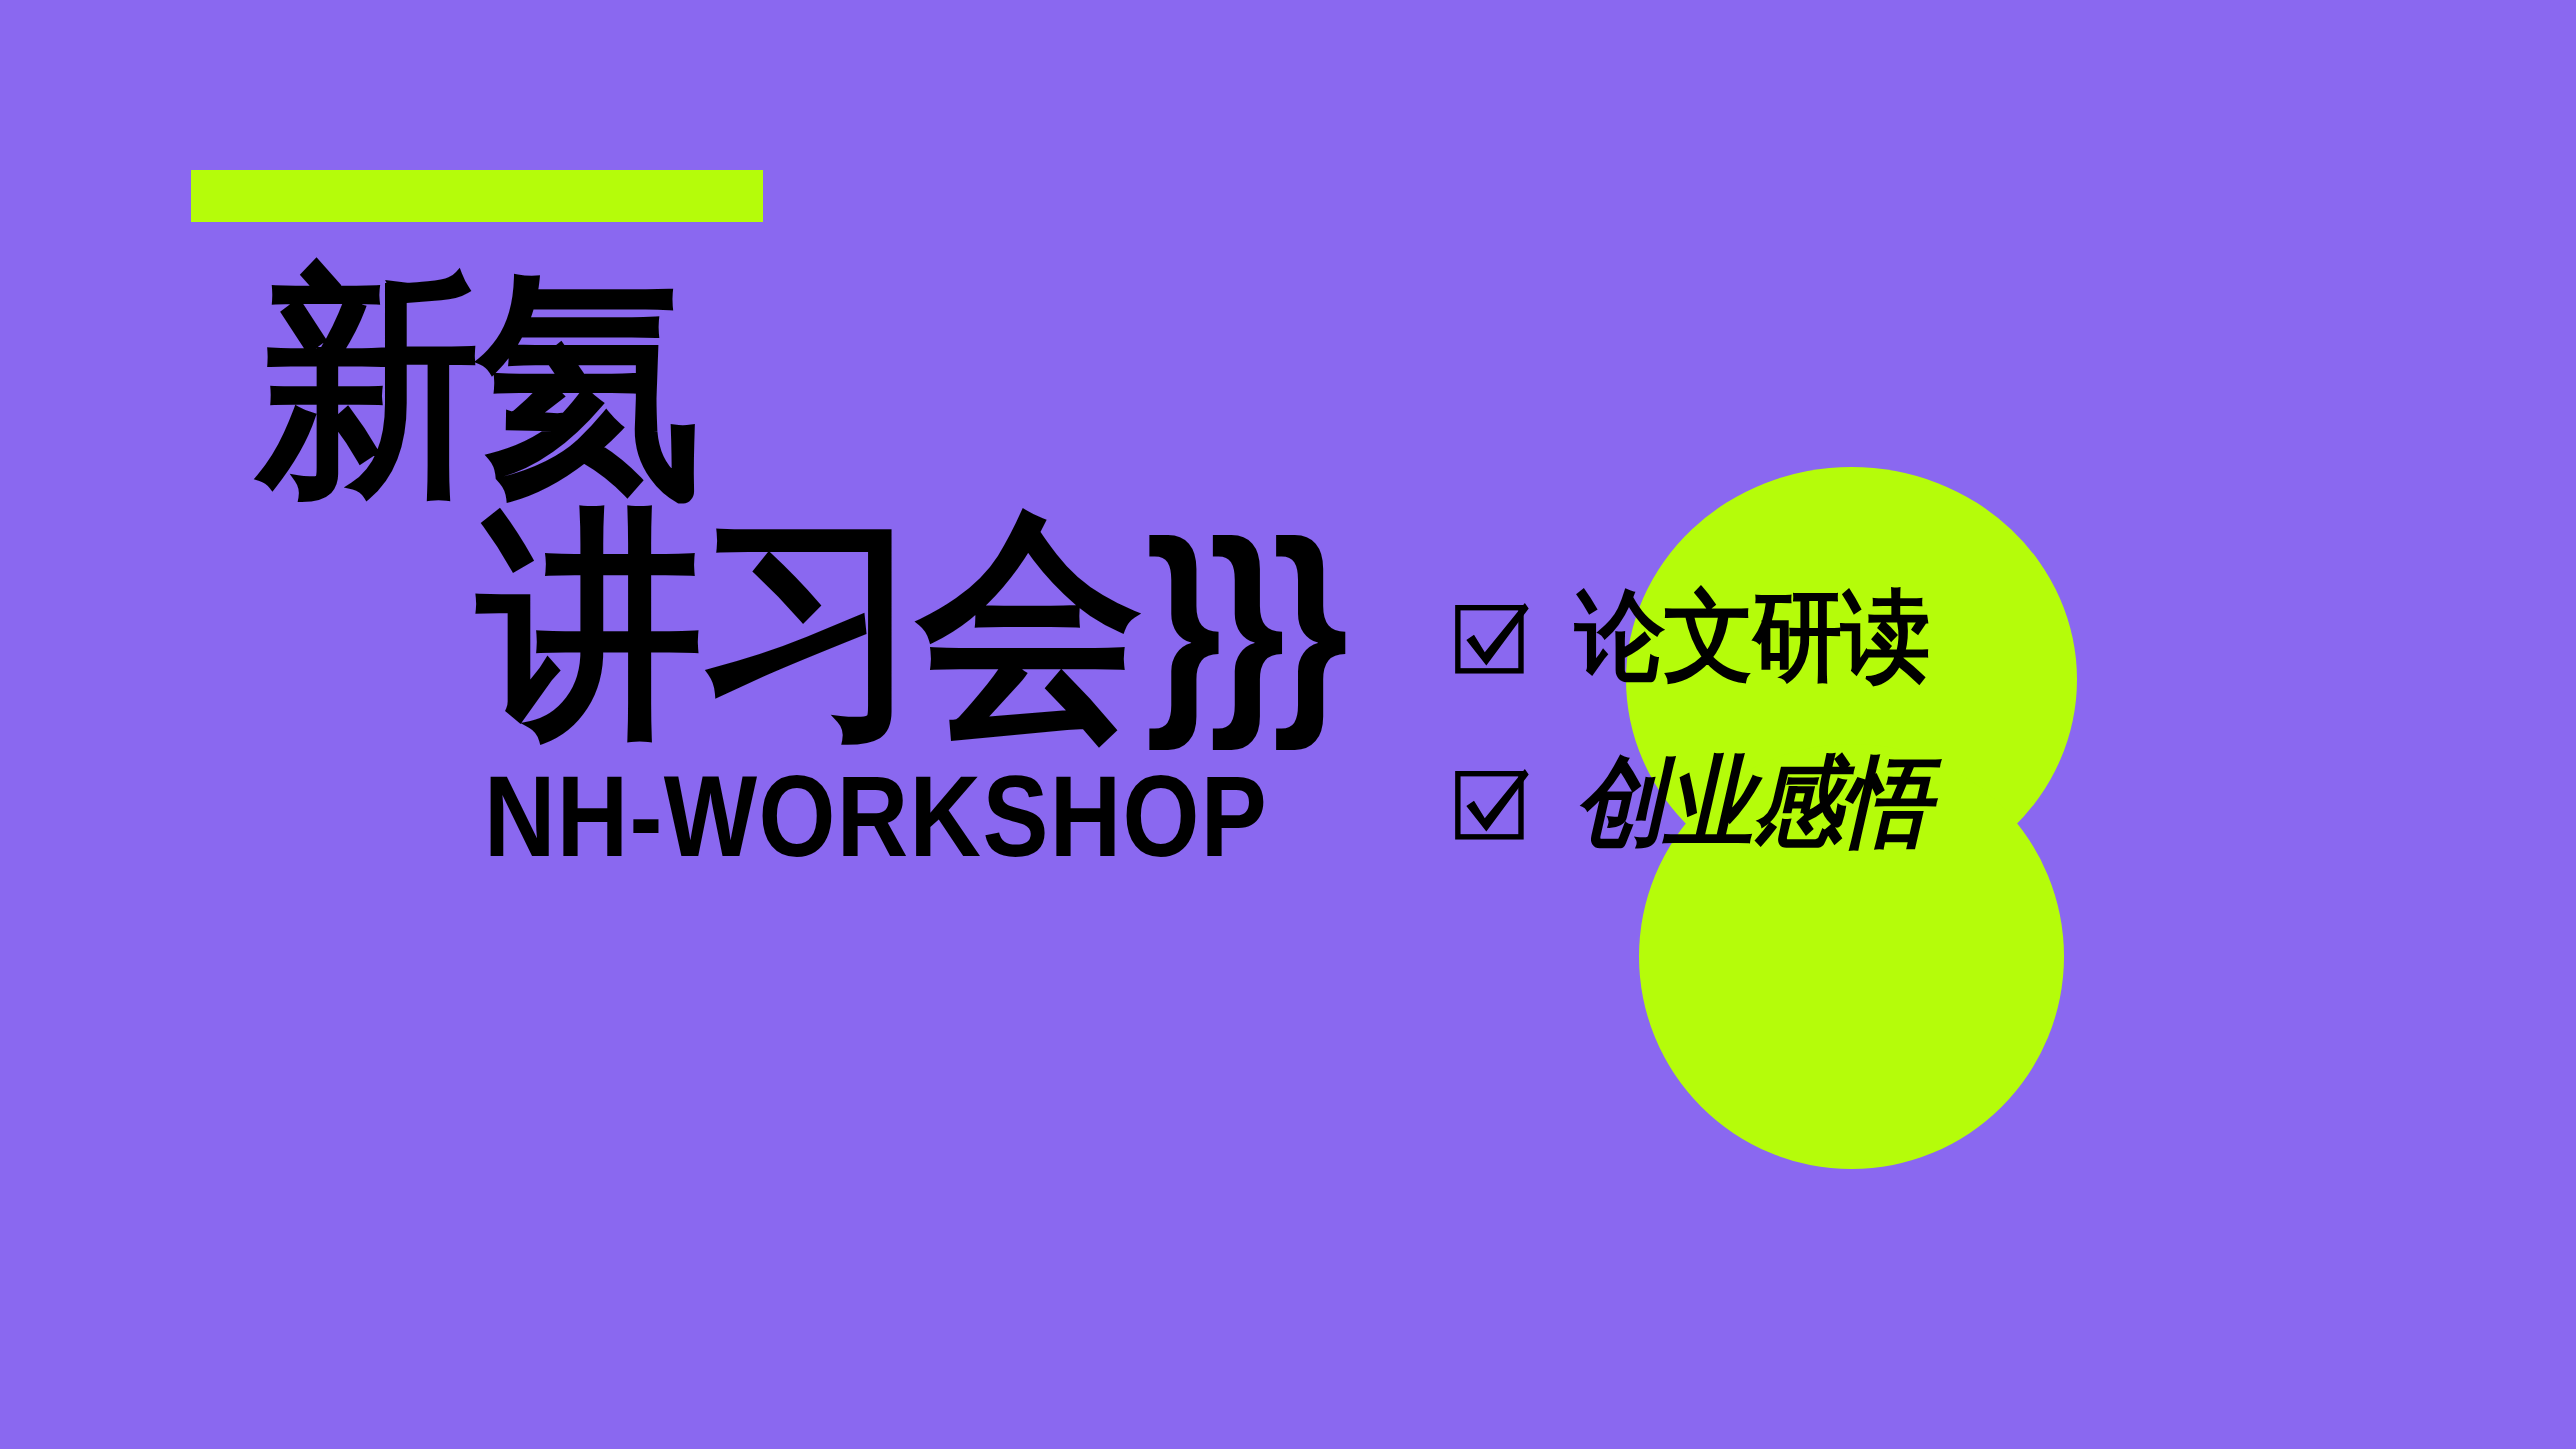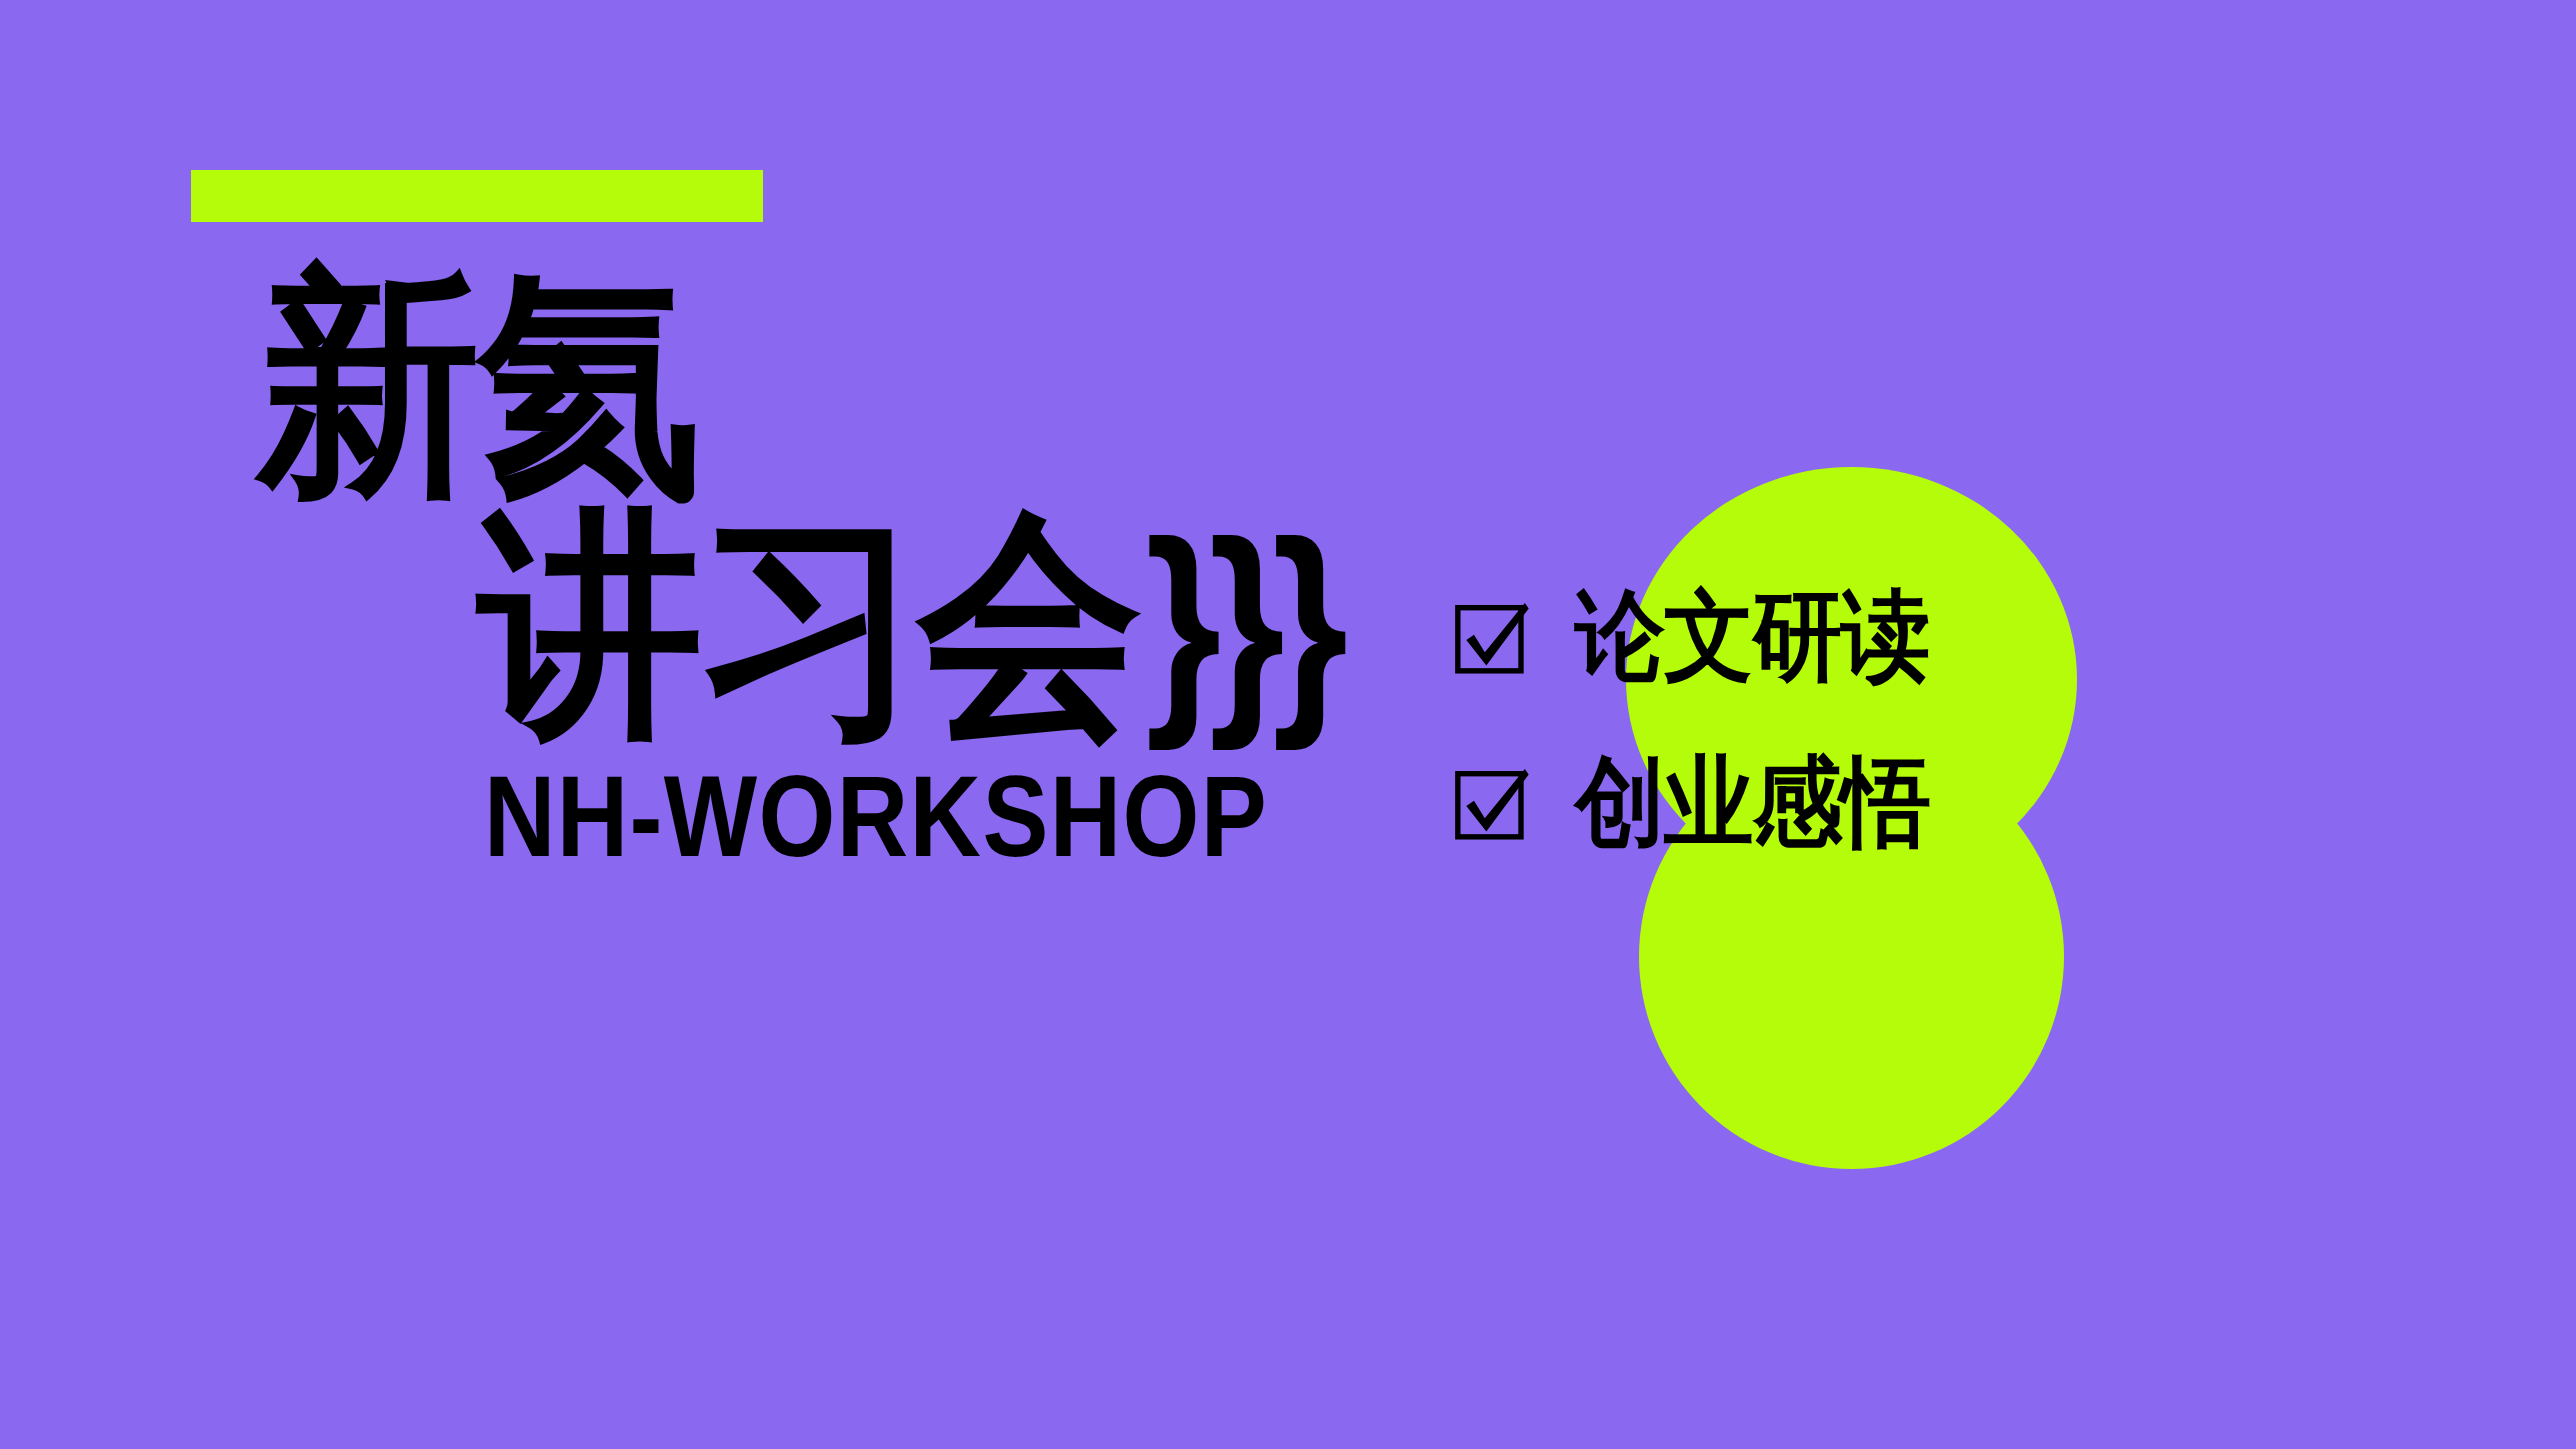--- a/index.html
+++ b/index.html
@@ -118,21 +118,21 @@
     position: absolute;
     left: 1454px;
     top: 591px;
     width: 708px;
   }
   .check-row {
     display: flex;
     height: 95px;
     margin-bottom: 71px;
   }
-  .check-row:last-child { margin-bottom: 0; }
+  .check-row:last-child { margin-bottom: 0; font-style: italic; }
 
   .check-box-icon {
     flex: 0 0 auto;
     width: 77px;
     height: 95px;
     position: relative;
   }
   .check-box-icon svg {
     display: block;
     width: 77px;

